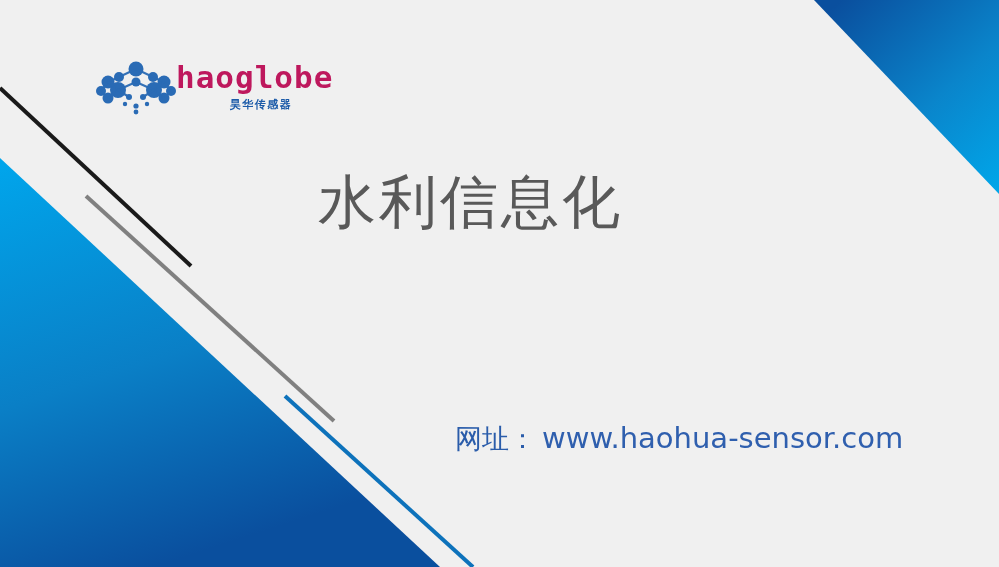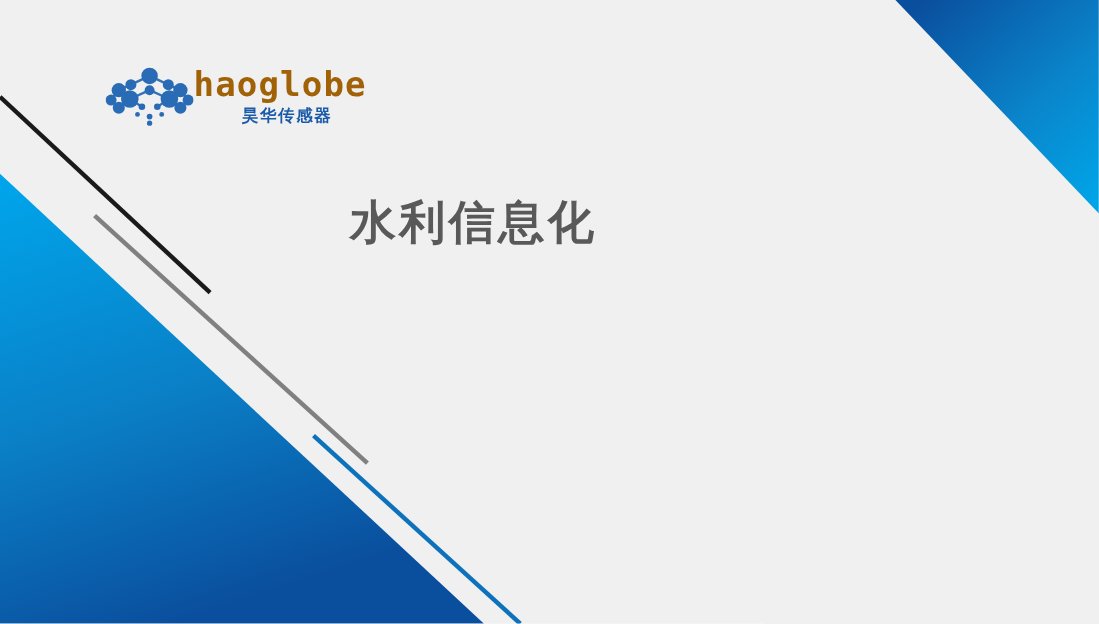--- a/index.html
+++ b/index.html
@@ -43,50 +43,50 @@
   .logo-word {
     position: absolute;
     left: 80px;
     top: 0px;
     width: 150px;
     height: 38px;
     font-family: "DejaVu Sans Mono", monospace;
     font-size: 31px;
     font-weight: bold;
     letter-spacing: 1px;
-    color: #a16207;
+    color: #be185d;
     line-height: 38px;
     white-space: nowrap;
   }
   .logo-sub {
     position: absolute;
     left: 101px;
     top: 37px;
     width: 128px;
-    font-size: 15px;
+    font-size: 11px;
     font-weight: bold;
     letter-spacing: 1.5px;
     color: #1b5aa8;
     line-height: 20px;
     text-align: center;
     white-space: nowrap;
     font-family: "DejaVu Sans", sans-serif;
   }
 
   
   .title-block {
     position: absolute;
     left: 0;
     top: 160px;
     width: 999px;
   }
   .title-line {
     color: #595959;
-    font-size: 42px;
-    font-weight: bold;
+    font-size: 58px;
+    font-weight: normal;
     letter-spacing: 3px;
     line-height: 84px;
     white-space: nowrap;
     font-family: "DejaVu Sans", sans-serif;
   }
   .title-line-1 { padding-left: 318px; }
   .title-line-2 { padding-left: 442px; }
 
   
   .url-block {
@@ -189,14 +189,18 @@
       </g>
     </svg>
     <div class="logo-word">haoglobe</div>
     <div class="logo-sub">昊华传感器</div>
   </div>
 
   <div class="title-block">
     <div class="title-line title-line-1">水利信息化</div>
   </div>
 
+  <div class="url-block">
+    <span class="url-label">网址：</span>
+    <span class="url-value">www.haohua-sensor.com</span>
+  </div>
 
 </div>
 
 </body></html>

